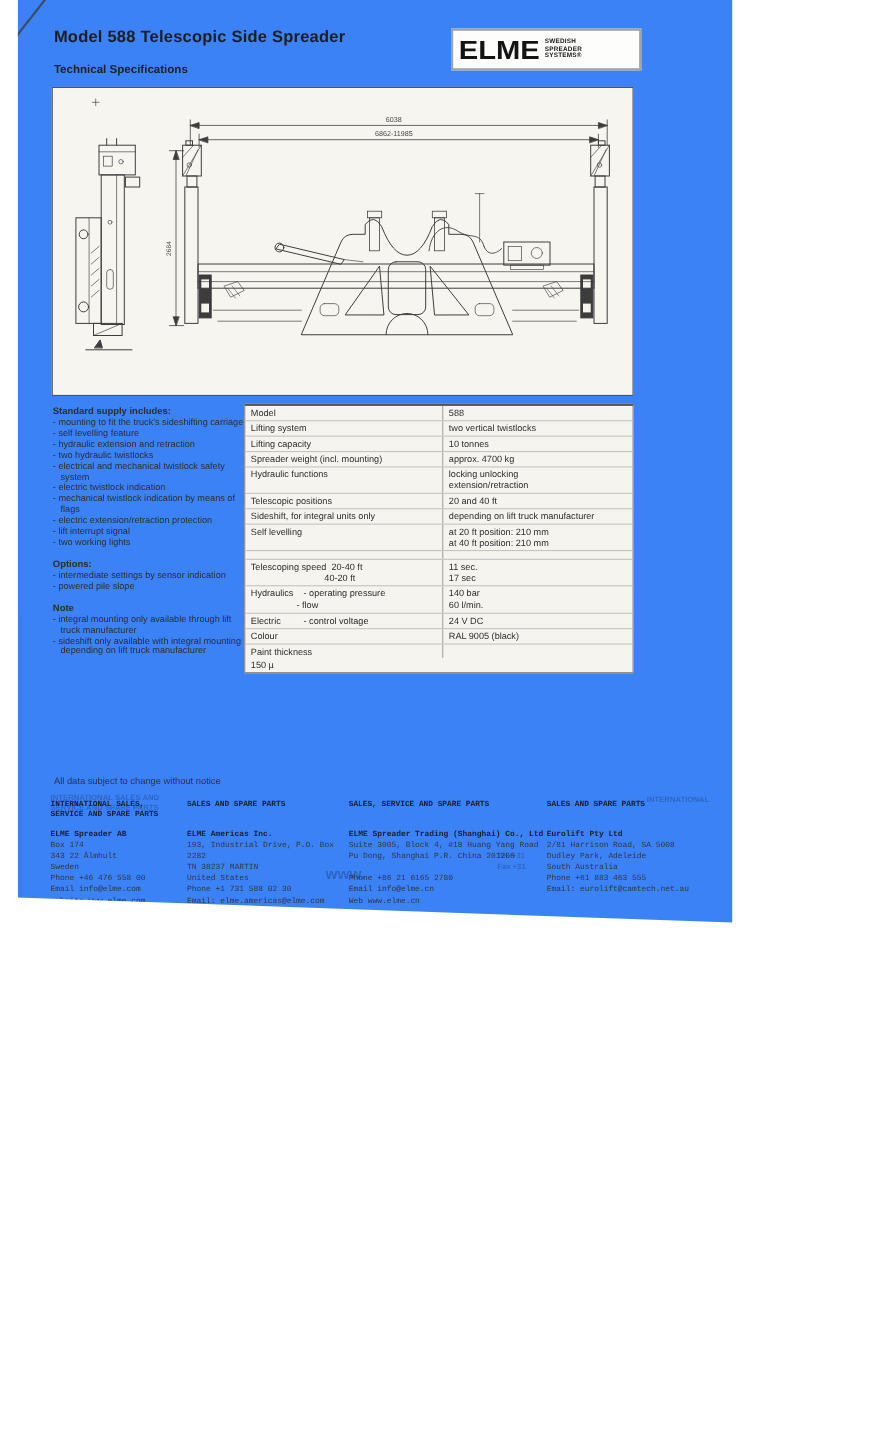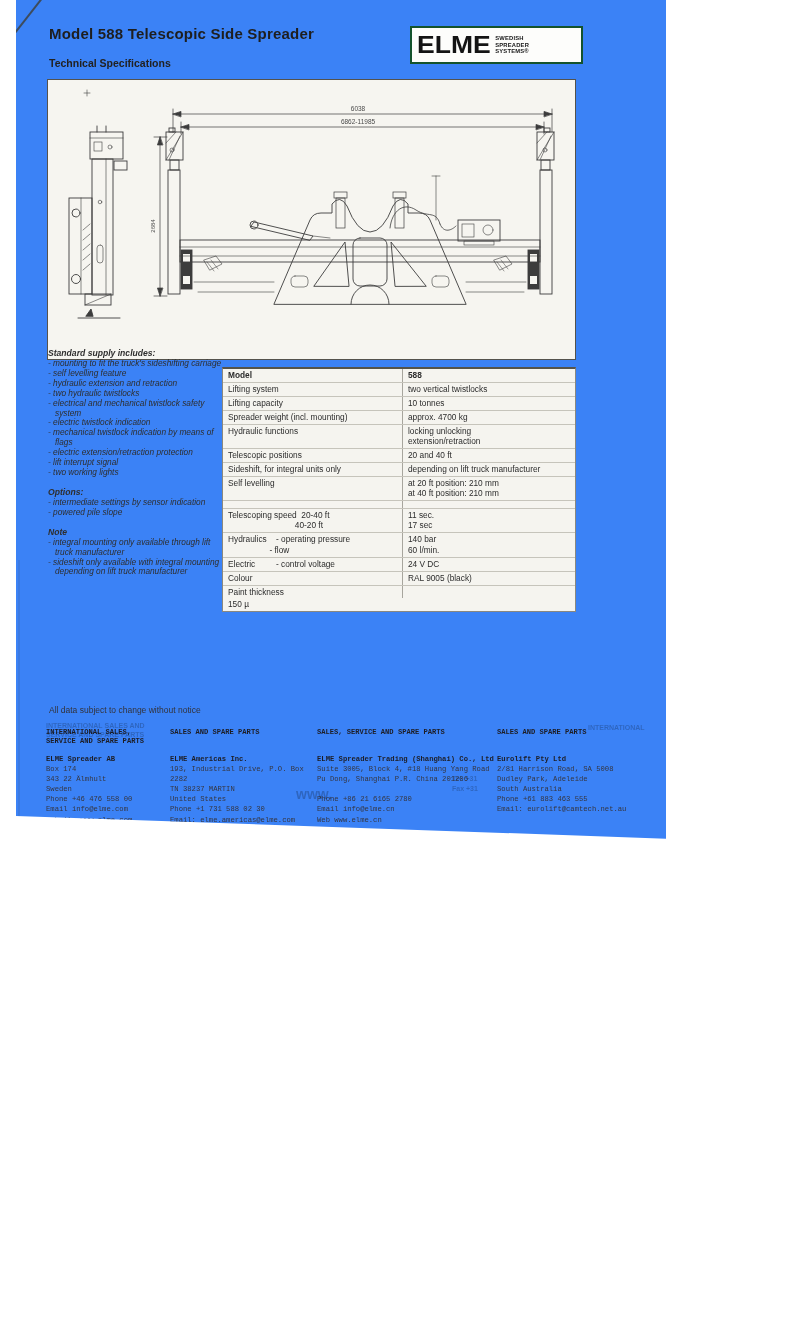--- a/index.html
+++ b/index.html
@@ -23,56 +23,56 @@
   .page-title{
     position:absolute;left:33px;top:25px;font-size:15px;font-weight:bold;color:#1e1e1e;
     letter-spacing:.2px;
   }
   .subtitle{
     position:absolute;left:33px;top:57px;font-size:10.5px;font-weight:bold;color:#222;
   }
   
   .logo{
     position:absolute;left:394px;top:26px;width:159px;height:32px;
-    border:2px solid #14532d;background:#fdfdfb;display:flex;align-items:center;
+    border:2px solid #a3a3a3;background:#fdfdfb;display:flex;align-items:center;
     padding:1px 5px;box-sizing:content-box;
   }
   .logo-brand{
     font-size:26px;font-weight:bold;color:#141414;letter-spacing:0px;line-height:26px;
     transform:scaleY(.92) scaleX(1.02);transform-origin:left center;
   }
   .logo-tag{margin-left:6px;display:flex;flex-direction:column;justify-content:center;}
   .logo-tag div{font-size:5.8px;font-weight:bold;color:#141414;line-height:6.6px;letter-spacing:.2px;}
   
   .draw-box{
     position:absolute;left:31px;top:79px;width:527px;height:279px;
     border:1px solid #54524c;background:#f6f5f0;
   }
   .draw-box svg{display:block;}
   
   .leftcol{
-    position:absolute;left:32px;top:348px;width:179px;font-size:8.3px;line-height:9.9px;color:#2e2e2e;font-style:italic;
+    position:absolute;left:32px;top:368px;width:179px;font-size:8.3px;line-height:9.9px;color:#2e2e2e;
   }
   .leftcol h4{margin:0 0 1px 0;font-size:8.6px;line-height:10px;}
   .h-opt{margin-top:9px !important;}
   .list-item{padding-left:7px;text-indent:-7px;}
   .list-item::before{content:"- ";}
   
   .spec-table{
     position:absolute;left:206px;top:367px;width:352px;
     border:1px solid #8a887f;border-top:2px solid #55534b;background:#f5f4ef;
     font-size:8.3px;color:#2c2c2c;
   }
   .trow{display:flex;border-bottom:1px solid #c6c4bb;}
   .trow:last-child{border-bottom:none;flex-direction:column;}
   .tcell{padding:1px 4px 1.5px 5px;}
   .tlabel{width:170px;border-right:1px solid #a7a59d;}
   .tvalue{flex:1;}
   .tline{line-height:10.4px;white-space:pre;}
-  .trow.bold .tline{font-weight:bold;}
+  .trow.bold .tline{font-weight:normal;}
   .trow.spacer{height:7px;}
   
   .footnote{position:absolute;left:33px;top:705px;font-size:8.5px;color:#33333b;}
   .footer{position:absolute;left:30px;top:728px;width:636px;height:112px;font-family:Liberation Mono, monospace;}
   .fcol{position:absolute;top:0;font-size:7.2px;line-height:10.1px;color:#35353f;}
   .fcol:nth-child(1){left:0;width:120px;}
   .fcol:nth-child(2){left:124px;width:146px;}
   .fcol:nth-child(3){left:271px;width:178px;}
   .fcol:nth-child(4){left:451px;width:172px;}
   .fhead{font-weight:bold;font-size:7.1px;line-height:8.6px;min-height:26px;color:#1d1d24;}

